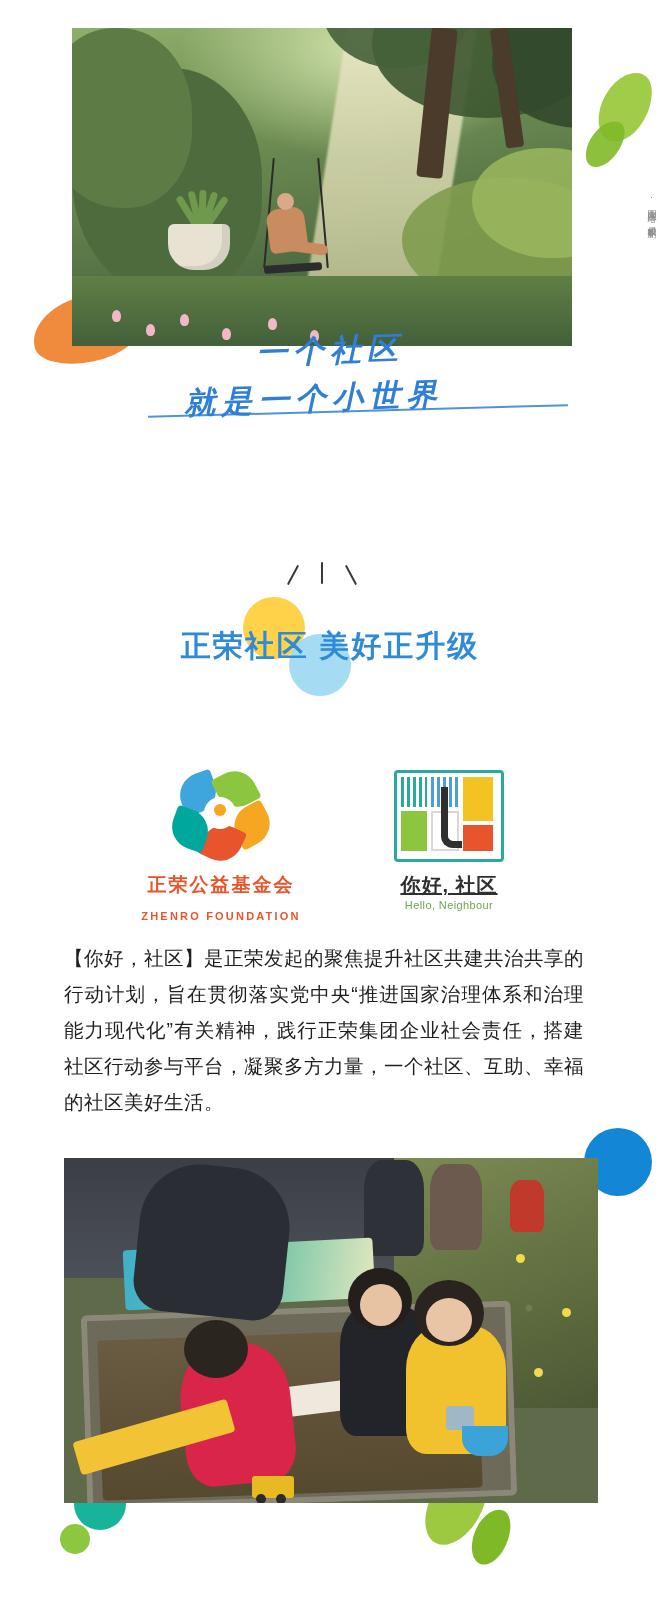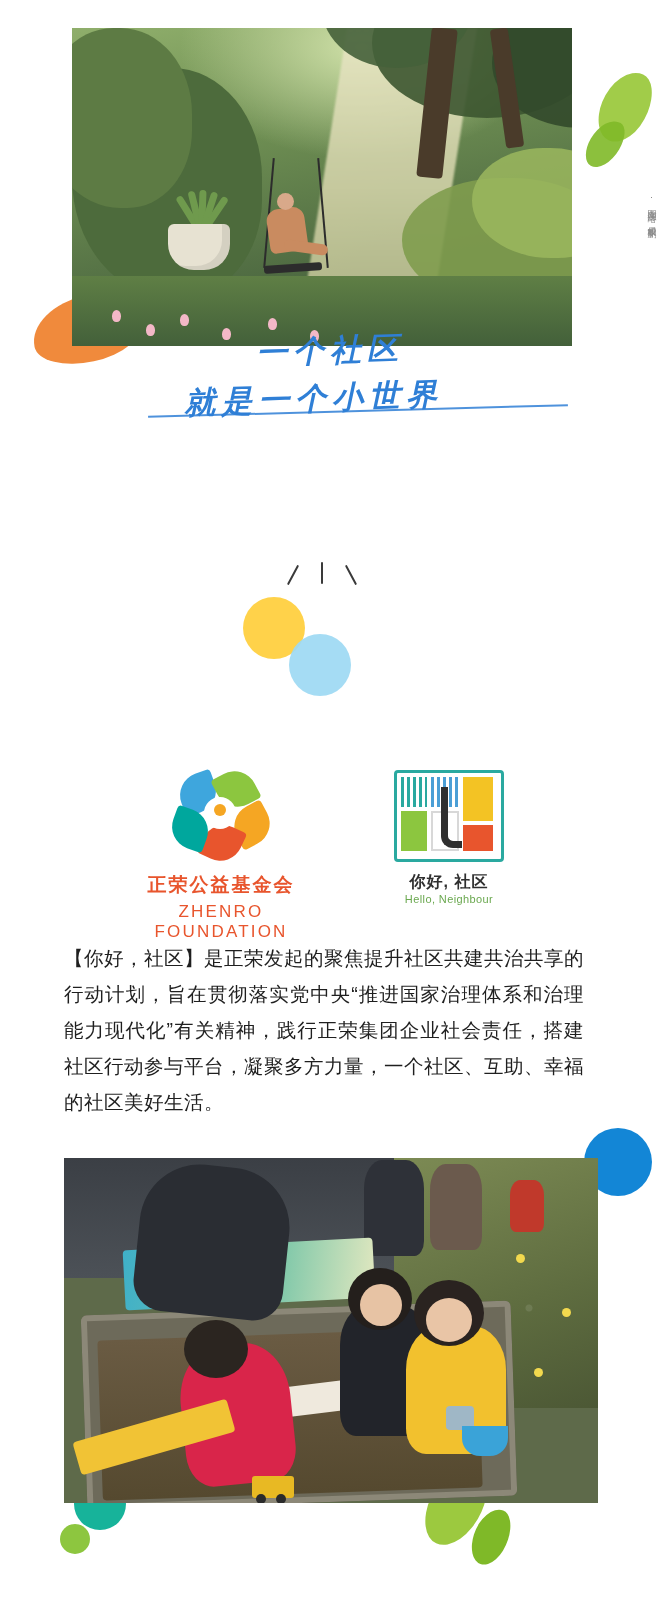--- a/index.html
+++ b/index.html
@@ -349,24 +349,25 @@
     border-radius: 50%;
     background: #f5a623;
   }
   .logo-zr .cn {
     font-size: 19px;
     font-weight: bold;
     color: #e8552d;
     letter-spacing: 2px;
   }
   .logo-zr .en {
-    font-size: 17px;
+    font-size: 11px;
     color: #e8552d;
     letter-spacing: 2.2px;
-    margin-top: 4px;
+    margin-top: 12px;
+    font-weight: bold;
   }
 
   .logo-nb { width: 150px; text-align: center; }
   .logo-nb .mark {
     position: relative;
     width: 104px; height: 86px;
     margin: 0 auto 10px;
     border: 3px solid #2aa9a0;
     border-radius: 4px;
     background: #fff;
@@ -381,24 +382,25 @@
   .nb-f { left: 66px; top: 52px; width: 30px; height: 26px; background:#e8552d; }
   .nb-hook {
     position: absolute;
     left: 44px; top: 14px;
     width: 14px; height: 54px;
     border-left: 7px solid #2f2f2f;
     border-bottom: 7px solid #2f2f2f;
     border-radius: 0 0 0 12px;
   }
   .logo-nb .cn {
-    font-size: 16px;
+    font-size: 20px;
     font-weight: bold;
     color: #2f2f2f;
     letter-spacing: 1px;
+    text-decoration: underline;
   }
   .logo-nb .en {
     font-size: 11px;
     color: #6aa84f;
     letter-spacing: .4px;
   }
 
   
   #para2 {
     left: 64px; top: 940px;
@@ -652,20 +654,21 @@
   <div class="headline-underline"></div>
 
 
   <div class="ticks">
     <i></i>
       <i></i>
       <i></i>
   </div>
 
   <div class="slogan">
+    <div class="s2">正荣社区  美好正升级</div>
   </div>
 
   <div class="logos">
 
     <div class="logo-zr">
       <div class="mark">
         <div class="petal p1"></div>
         <div class="petal p2"></div>
         <div class="petal p3"></div>
         <div class="petal p4"></div>

